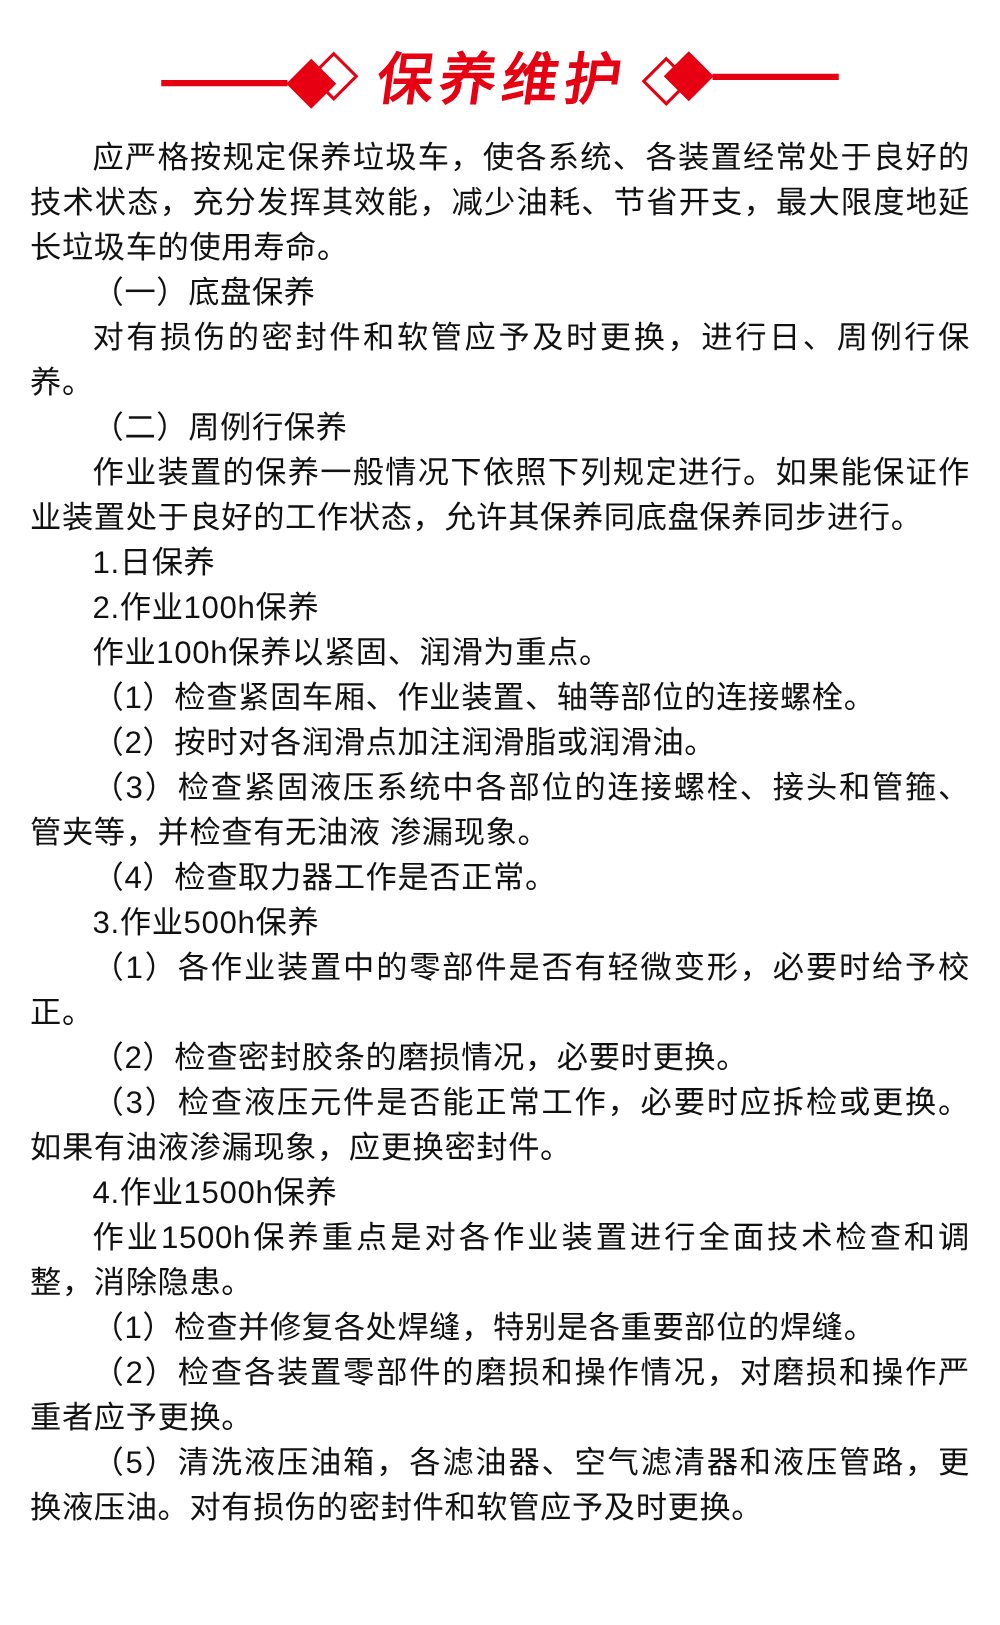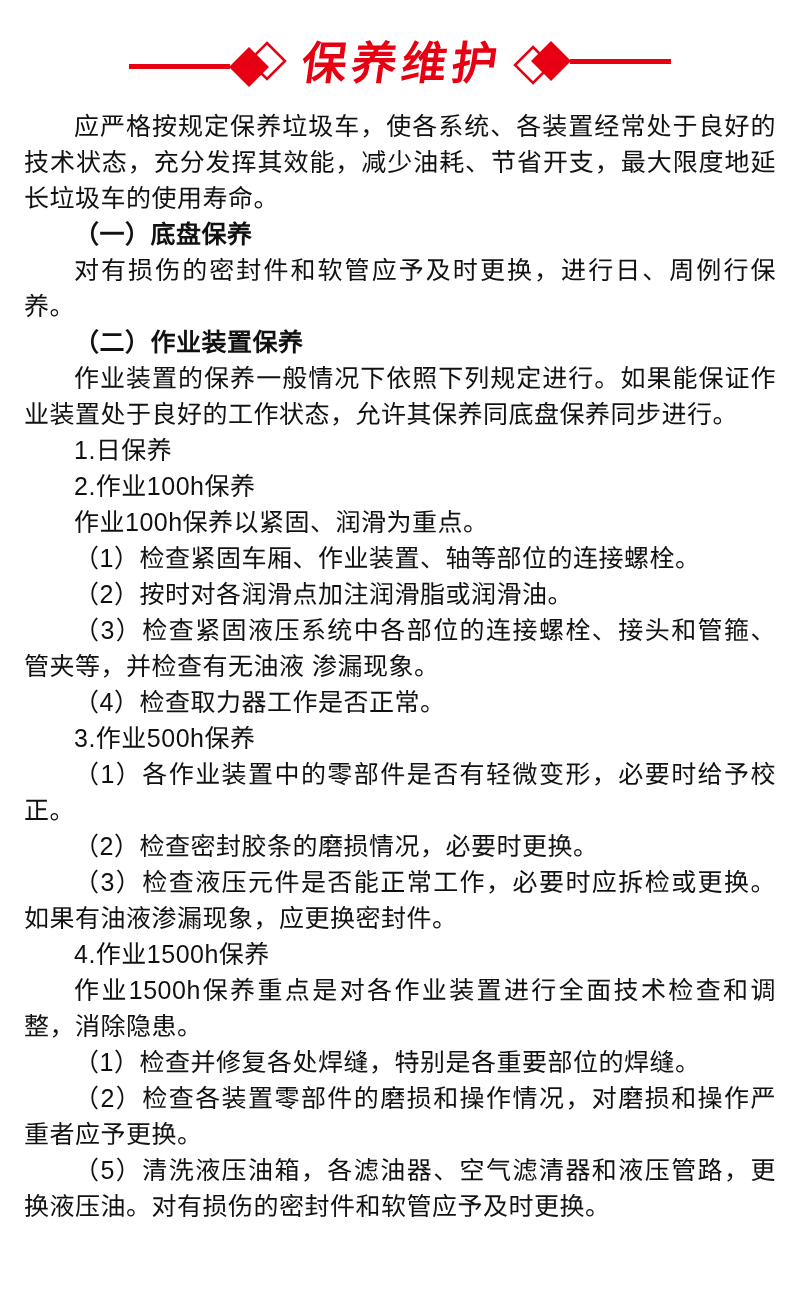--- a/index.html
+++ b/index.html
@@ -46,21 +46,21 @@
     padding: 0 24px;
     font-size: 25px;
     line-height: 36px;
     text-align: justify;
     letter-spacing: 0.5px;
   }
   .doc-body p {
     text-indent: 2em;
     margin: 0;
   }
-  .doc-body p.heading { font-weight: 700; }
+  .doc-body p.heading { font-weight: 400; }
 </style>
 </head>
 <body>
 
 <header class="title-banner">
   <div class="title-line left"></div>
 
   <svg class="diamond-group" width="60" height="58" viewBox="0 0 60 58" aria-hidden="true">
     <polygon points="39,9 57,27 39,45 21,27" fill="#ffffff" stroke="currentColor" stroke-width="2.5"></polygon>
     <polygon points="21,13 41,33 21,53 1,33" fill="currentColor"></polygon>
@@ -73,21 +73,21 @@
     <polygon points="39,7 59,27 39,47 19,27" fill="currentColor"></polygon>
   </svg>
 
   <div class="title-line right"></div>
 </header>
 
 <main class="doc-body">
   <p>应严格按规定保养垃圾车，使各系统、各装置经常处于良好的技术状态，充分发挥其效能，减少油耗、节省开支，最大限度地延长垃圾车的使用寿命。</p>
   <p class="heading">（一）底盘保养</p>
   <p>对有损伤的密封件和软管应予及时更换，进行日、周例行保养。</p>
-  <p class="heading">（二）作业装置保养</p>
+  <p class="heading">（二）周例行保养</p>
   <p>作业装置的保养一般情况下依照下列规定进行。如果能保证作业装置处于良好的工作状态，允许其保养同底盘保养同步进行。</p>
   <p>1.日保养</p>
   <p>2.作业100h保养</p>
   <p>作业100h保养以紧固、润滑为重点。</p>
   <p>（1）检查紧固车厢、作业装置、轴等部位的连接螺栓。</p>
   <p>（2）按时对各润滑点加注润滑脂或润滑油。</p>
   <p>（3）检查紧固液压系统中各部位的连接螺栓、接头和管箍、管夹等，并检查有无油液 渗漏现象。</p>
   <p>（4）检查取力器工作是否正常。</p>
   <p>3.作业500h保养</p>
   <p>（1）各作业装置中的零部件是否有轻微变形，必要时给予校正。</p>

